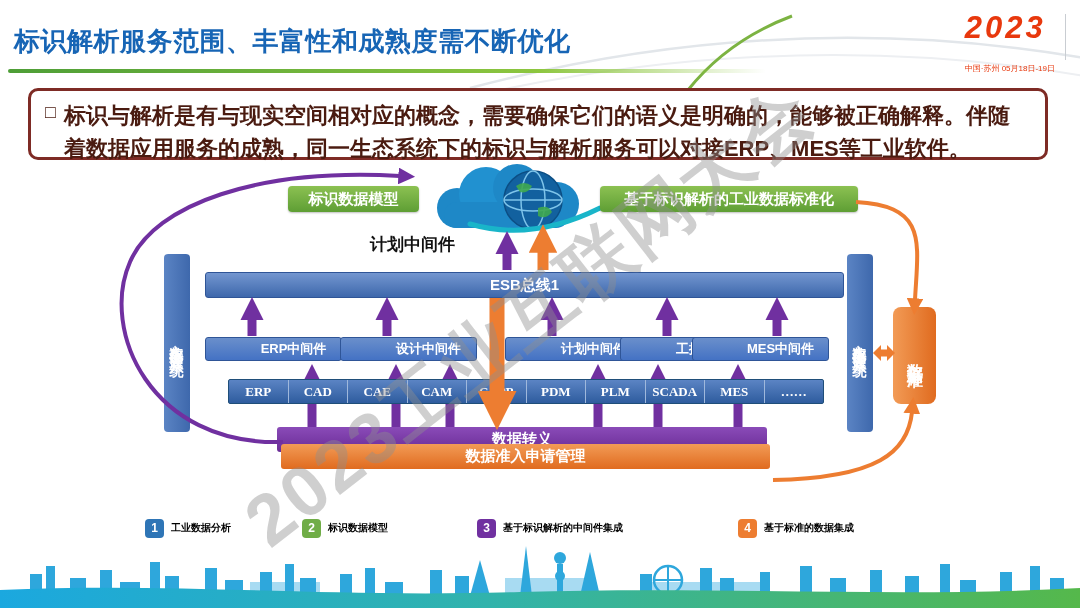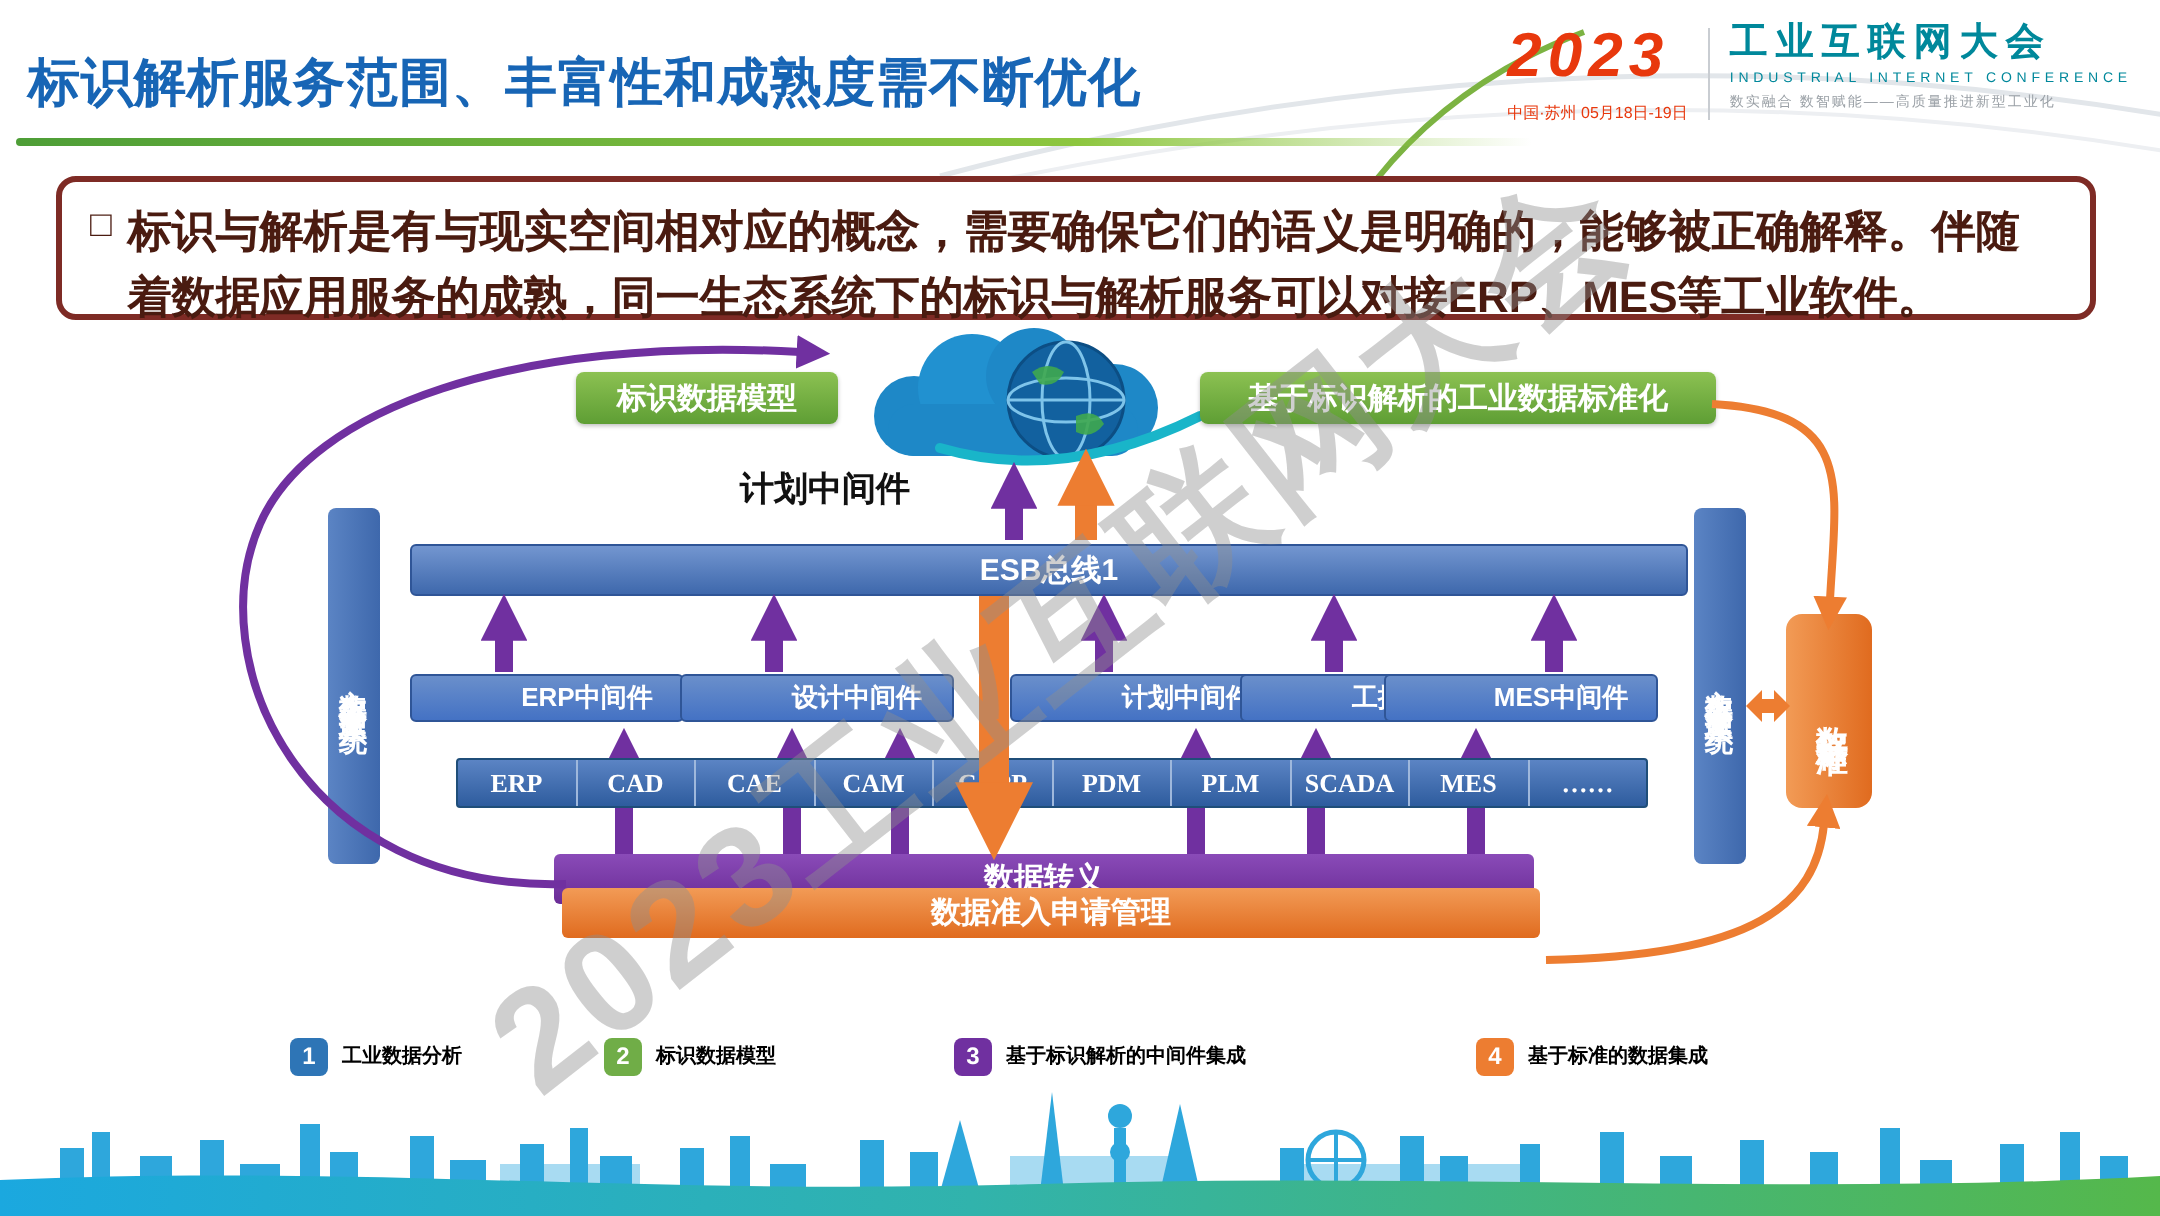--- a/index.html
+++ b/index.html
@@ -6,21 +6,21 @@
   .stage{position:relative;width:1080px;height:608px;background:#fff;overflow:hidden;
          font-family:"Liberation Sans","DejaVu Sans",sans-serif;}
 
   
   .hdr-swoosh{position:absolute;left:0;top:0;width:1080px;height:92px;pointer-events:none;}
   .page-title{position:absolute;left:14px;top:24px;font-size:26px;font-weight:bold;color:#1765B5;letter-spacing:0.5px;}
   .title-line{position:absolute;left:8px;top:69px;width:758px;height:4px;
               background:linear-gradient(90deg,#4E9E37,#8DC63F 70%,rgba(141,198,63,0));border-radius:2px;}
   .logo{position:absolute;right:14px;top:12px;display:flex;gap:10px;align-items:flex-start;}
   .logo-year{font-size:31px;font-weight:bold;font-style:italic;color:#E8380D;letter-spacing:3px;line-height:1;}
-  .logo-date{font-size:8px;color:#E8380D;margin-top:8px;white-space:nowrap;}
+  .logo-date{font-size:8px;color:#E8380D;margin-top:20px;white-space:nowrap;}
   .logo-div{width:1px;height:46px;background:#C9CDD2;margin-top:2px;}
   .logo-name{font-size:19px;font-weight:bold;color:#00889B;letter-spacing:4px;line-height:1.1;white-space:nowrap;}
   .logo-en{font-size:7px;color:#00889B;letter-spacing:2.4px;margin-top:3px;white-space:nowrap;}
   .logo-tag{font-size:7px;color:#9AA0A6;letter-spacing:1px;margin-top:3px;white-space:nowrap;}
 
   
   .sum-box{position:absolute;left:28px;top:88px;width:1020px;height:72px;border:3px solid #7E2B25;
            border-radius:10px;background:#fff;display:flex;padding:8px 14px 6px 14px;box-sizing:border-box;}
   .sum-bullet{font-size:18px;font-weight:bold;color:#4A1B10;margin-right:8px;line-height:1.55;}
   .sum-text{font-size:22px;font-weight:bold;color:#4A1B10;line-height:1.5;}
@@ -86,25 +86,20 @@
 
   <div class="page-title">标识解析服务范围、丰富性和成熟度需不断优化</div>
   <div class="title-line"></div>
 
   <div class="logo">
     <div>
       <div class="logo-year">2023</div>
       <div class="logo-date">中国·苏州 05月18日-19日</div>
     </div>
     <div class="logo-div"></div>
-    <div>
-      <div class="logo-name">工业互联网大会</div>
-      <div class="logo-en">INDUSTRIAL INTERNET CONFERENCE</div>
-      <div class="logo-tag">数实融合 数智赋能——高质量推进新型工业化</div>
-    </div>
   </div>
 
   <div class="sum-box">
     <span class="sum-bullet">□</span>
     <span class="sum-text">标识与解析是有与现实空间相对应的概念，需要确保它们的语义是明确的，能够被正确解释。伴随着数据应用服务的成熟，同一生态系统下的标识与解析服务可以对接ERP、MES等工业软件。</span>
   </div>
 
   <svg class="svg-back">
     <defs>
       <marker id="mPb" viewBox="0 0 10 10" refX="1" refY="5" markerWidth="2.6" markerHeight="2.6" orient="auto">

